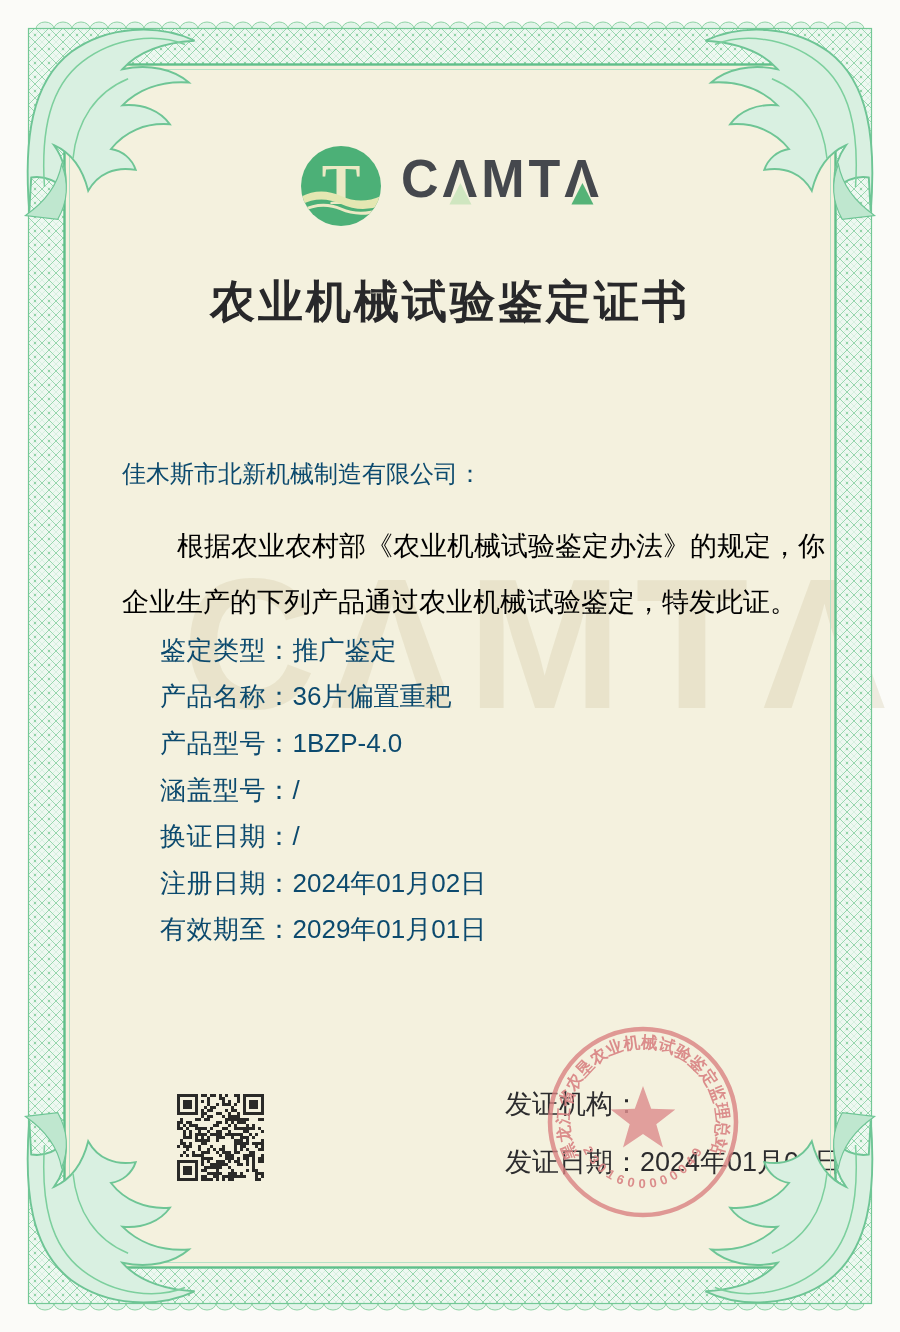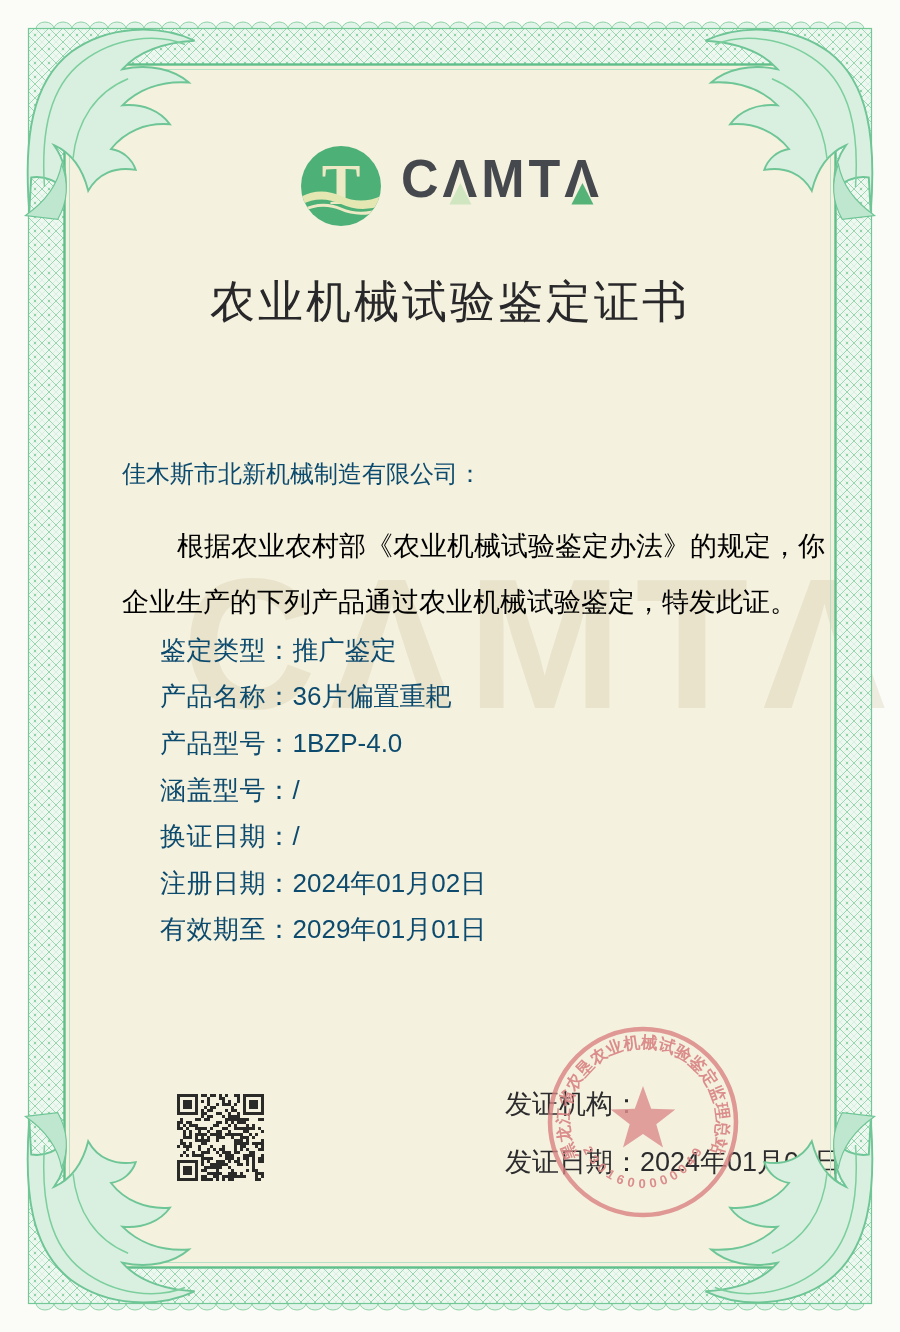--- a/index.html
+++ b/index.html
@@ -47,21 +47,21 @@
   .lam::after{
     content:"";position:absolute;left:50%;bottom:1px;transform:translateX(-48%);
     width:0;height:0;border-left:11px solid transparent;border-right:11px solid transparent;
   }
   .lam-1::after{border-bottom:21px solid var(--triangle-light);}
   .lam-2::after{border-bottom:21px solid var(--triangle-green);}
   
   .title{
     position:absolute;top:272px;left:0;right:0;z-index:2;margin:0;text-align:center;
     font-family:"Liberation Serif","DejaVu Serif",serif;
-    font-size:45px;font-weight:400;letter-spacing:3px;color:#28282a;
+    font-size:45px;font-weight:700;letter-spacing:3px;color:#28282a;
   }
   .addressee{position:absolute;left:122px;top:458px;z-index:2;
     font-size:24px;color:#0c4a6e;white-space:nowrap;}
   .body-text{position:absolute;left:122px;top:518px;z-index:2;
     font-size:27px;line-height:56px;color:#000000;}
   .body-line{white-space:nowrap;}
   .indent{text-indent:55px;}
   
   .fields{position:absolute;left:160px;top:627px;z-index:2;}
   .field-row{height:46.6px;display:flex;align-items:center;font-size:26px;color:#0c4a6e;}

